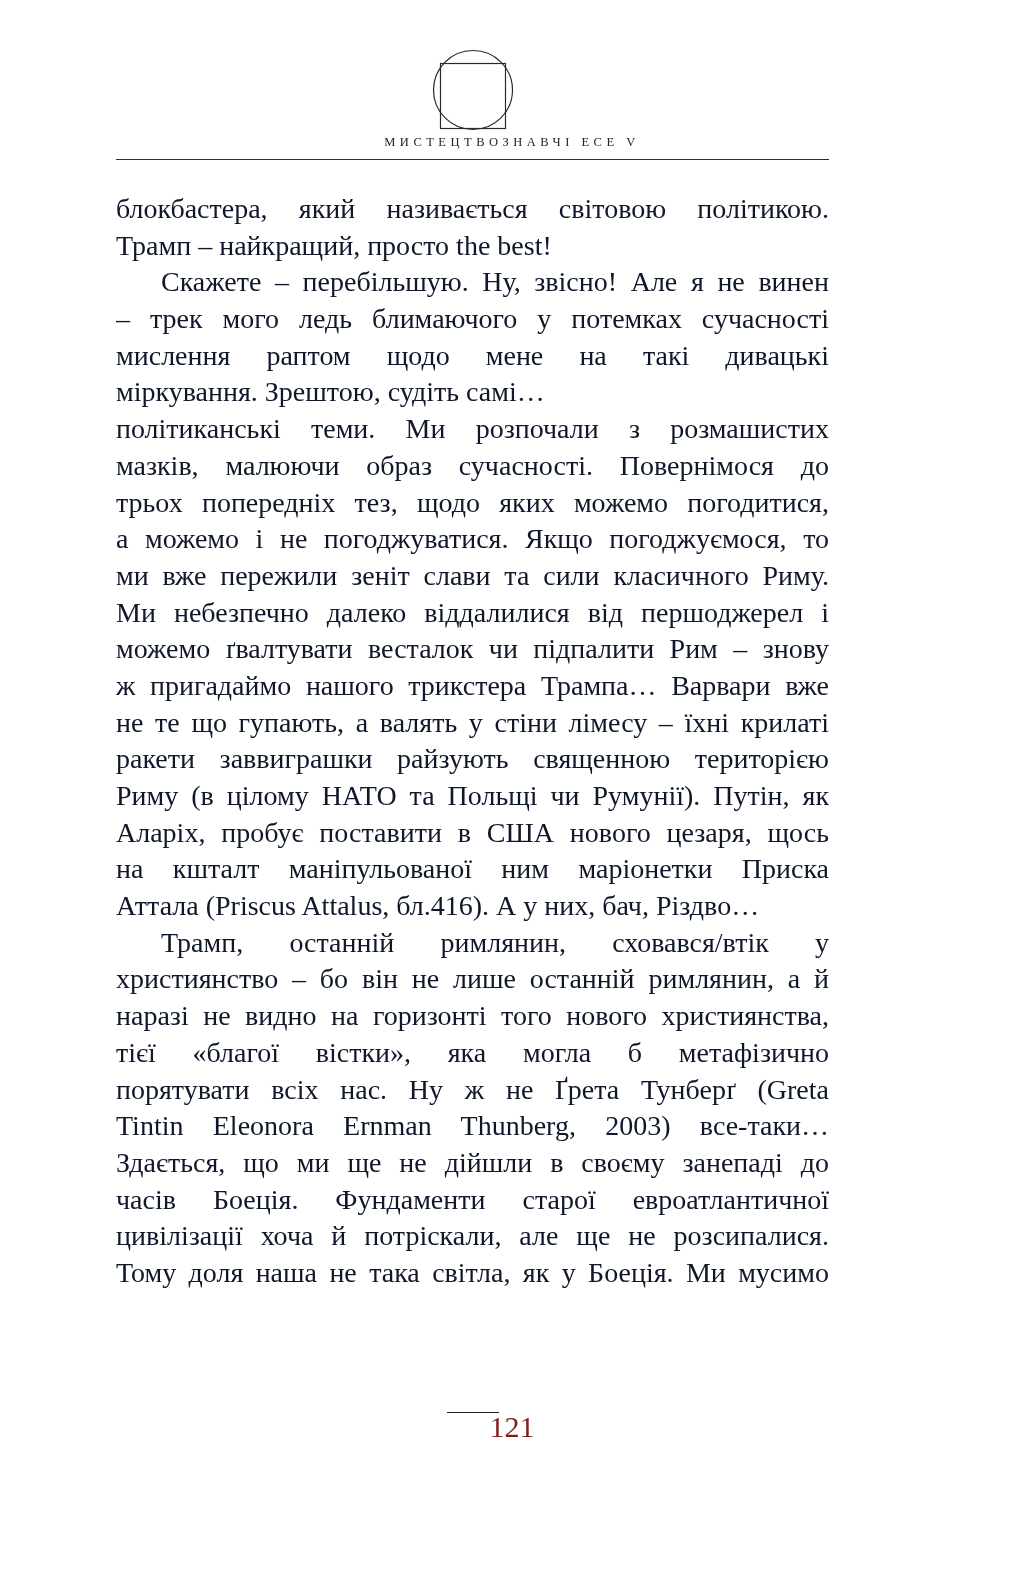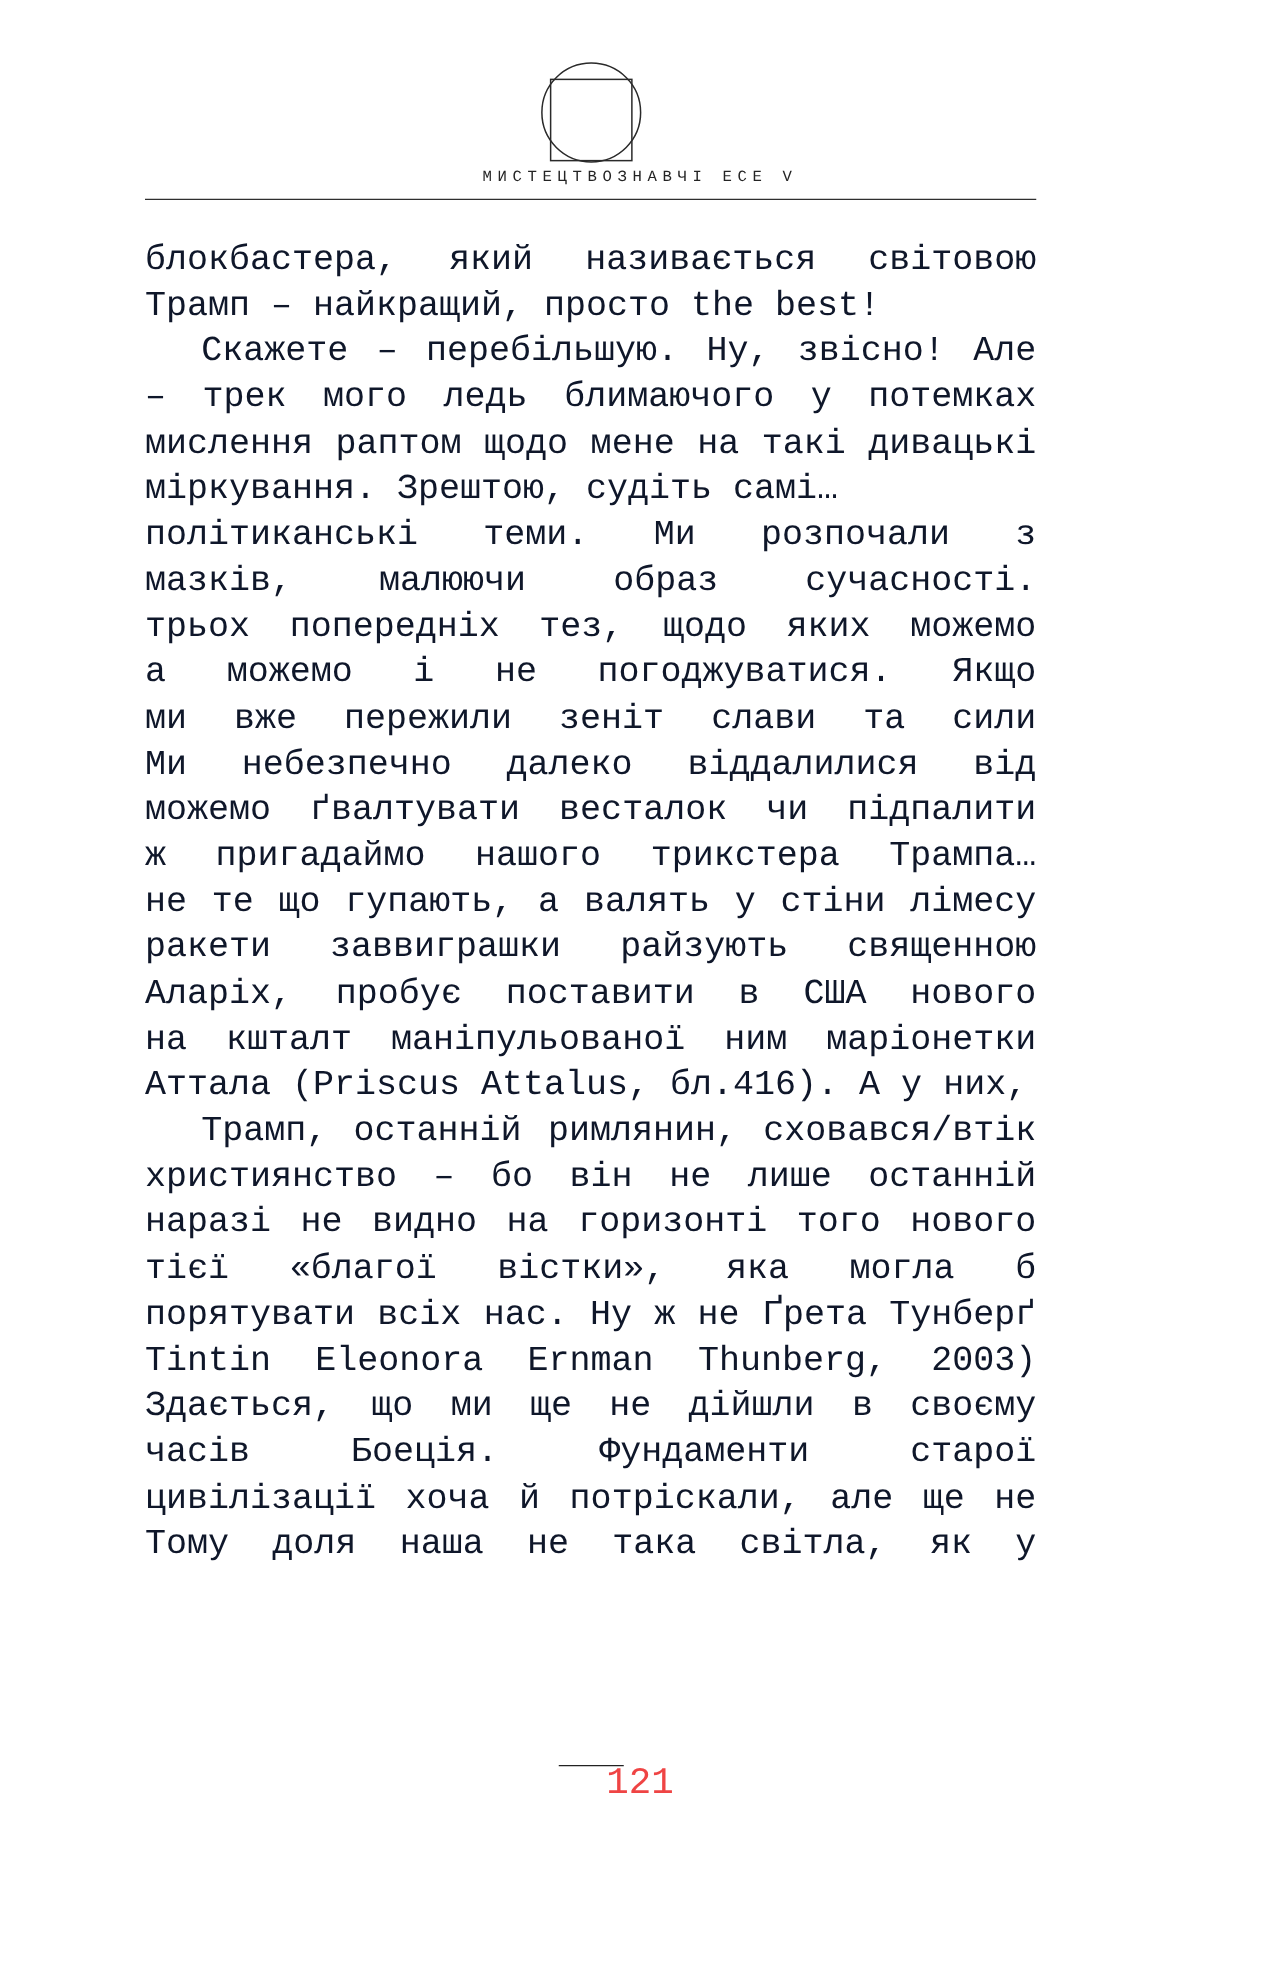--- a/index.html
+++ b/index.html
@@ -2,21 +2,21 @@
 <html><head>
 <meta charset="utf-8">
 <style>
   html, body { margin: 0; padding: 0; background: #ffffff; }
   .page {
     position: relative;
     width: 1024px;
     height: 1575px;
     background: #ffffff;
     overflow: hidden;
-    font-family: Liberation Mono, monospace;
+    font-family: Liberation Serif, serif;
     color: #141414;
   }
   .logo {
     position: absolute;
     left: 413px;
     top: 47px;
     width: 120px;
     height: 90px;
   }
   .running-title {
@@ -69,21 +69,21 @@
     border-top: 1.5px solid #222222;
   }
   .pagenum {
     position: absolute;
     left: 0;
     top: 1412px;
     width: 1024px;
     text-align: center;
     font-size: 30px;
     line-height: 30px;
-    color: #ef4444;
+    color: #7f1d1d;
   }
 </style>
 </head>
 <body>
 
 <div class="page">
 
   <svg class="logo" viewBox="0 0 120 90" xmlns="http://www.w3.org/2000/svg">
     <circle cx="60" cy="43" r="39.5" fill="none" stroke="#2a2a2a" stroke-width="1.2"></circle>
     <rect x="27.5" y="16.5" width="65" height="65" fill="none" stroke="#2a2a2a" stroke-width="1.2"></rect>
@@ -106,20 +106,21 @@
     <div class="ln">політиканські теми. Ми розпочали з розмашистих</div>
     <div class="ln">мазків, малюючи образ сучасності. Повернімося до</div>
     <div class="ln">трьох попередніх тез, щодо яких можемо погодитися,</div>
     <div class="ln">а можемо і не погоджуватися. Якщо погоджуємося, то</div>
     <div class="ln">ми вже пережили зеніт слави та сили класичного Риму.</div>
     <div class="ln">Ми небезпечно далеко віддалилися від першоджерел і</div>
     <div class="ln">можемо ґвалтувати весталок чи підпалити Рим – знову</div>
     <div class="ln">ж пригадаймо нашого трикстера Трампа… Варвари вже</div>
     <div class="ln">не те що гупають, а валять у стіни лімесу – їхні крилаті</div>
     <div class="ln">ракети заввиграшки райзують священною територією</div>
+    <div class="ln">Риму (в цілому НАТО та Польщі чи Румунії). Путін, як</div>
     <div class="ln">Аларіх, пробує поставити в США нового цезаря, щось</div>
     <div class="ln">на кшталт маніпульованої ним маріонетки Приска</div>
     <div class="ln last">Аттала (Priscus Attalus, бл.416). А у них, бач, Різдво…</div>
 
     <div class="ln ind">Трамп, останній римлянин, сховався/втік у</div>
     <div class="ln">християнство – бо він не лише останній римлянин, а й</div>
     <div class="ln">наразі не видно на горизонті того нового християнства,</div>
     <div class="ln">тієї «благої вістки», яка могла б метафізично</div>
     <div class="ln">порятувати всіх нас. Ну ж не Ґрета Тунберґ (Greta</div>
     <div class="ln">Tintin Eleonora Ernman Thunberg, 2003) все-таки…</div>

